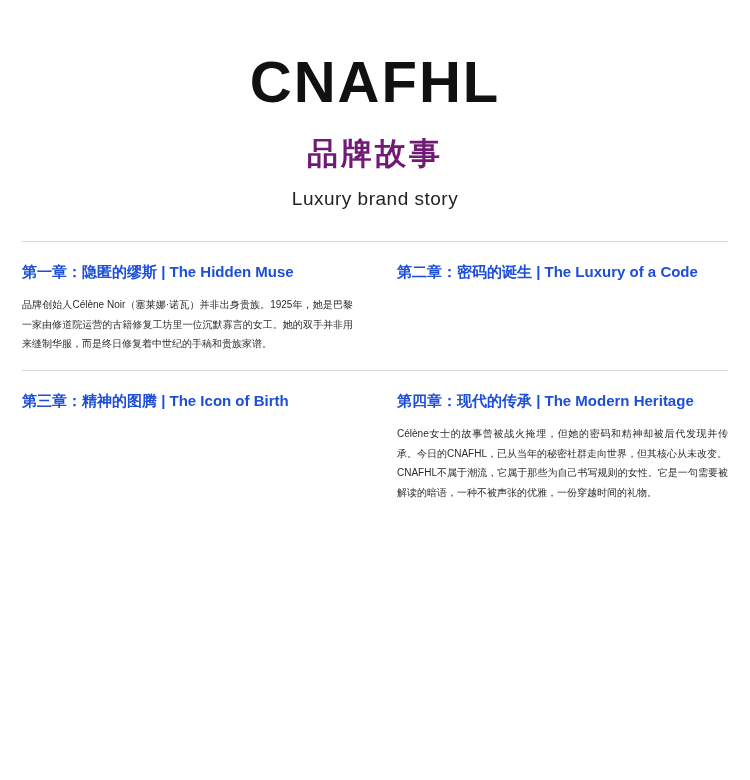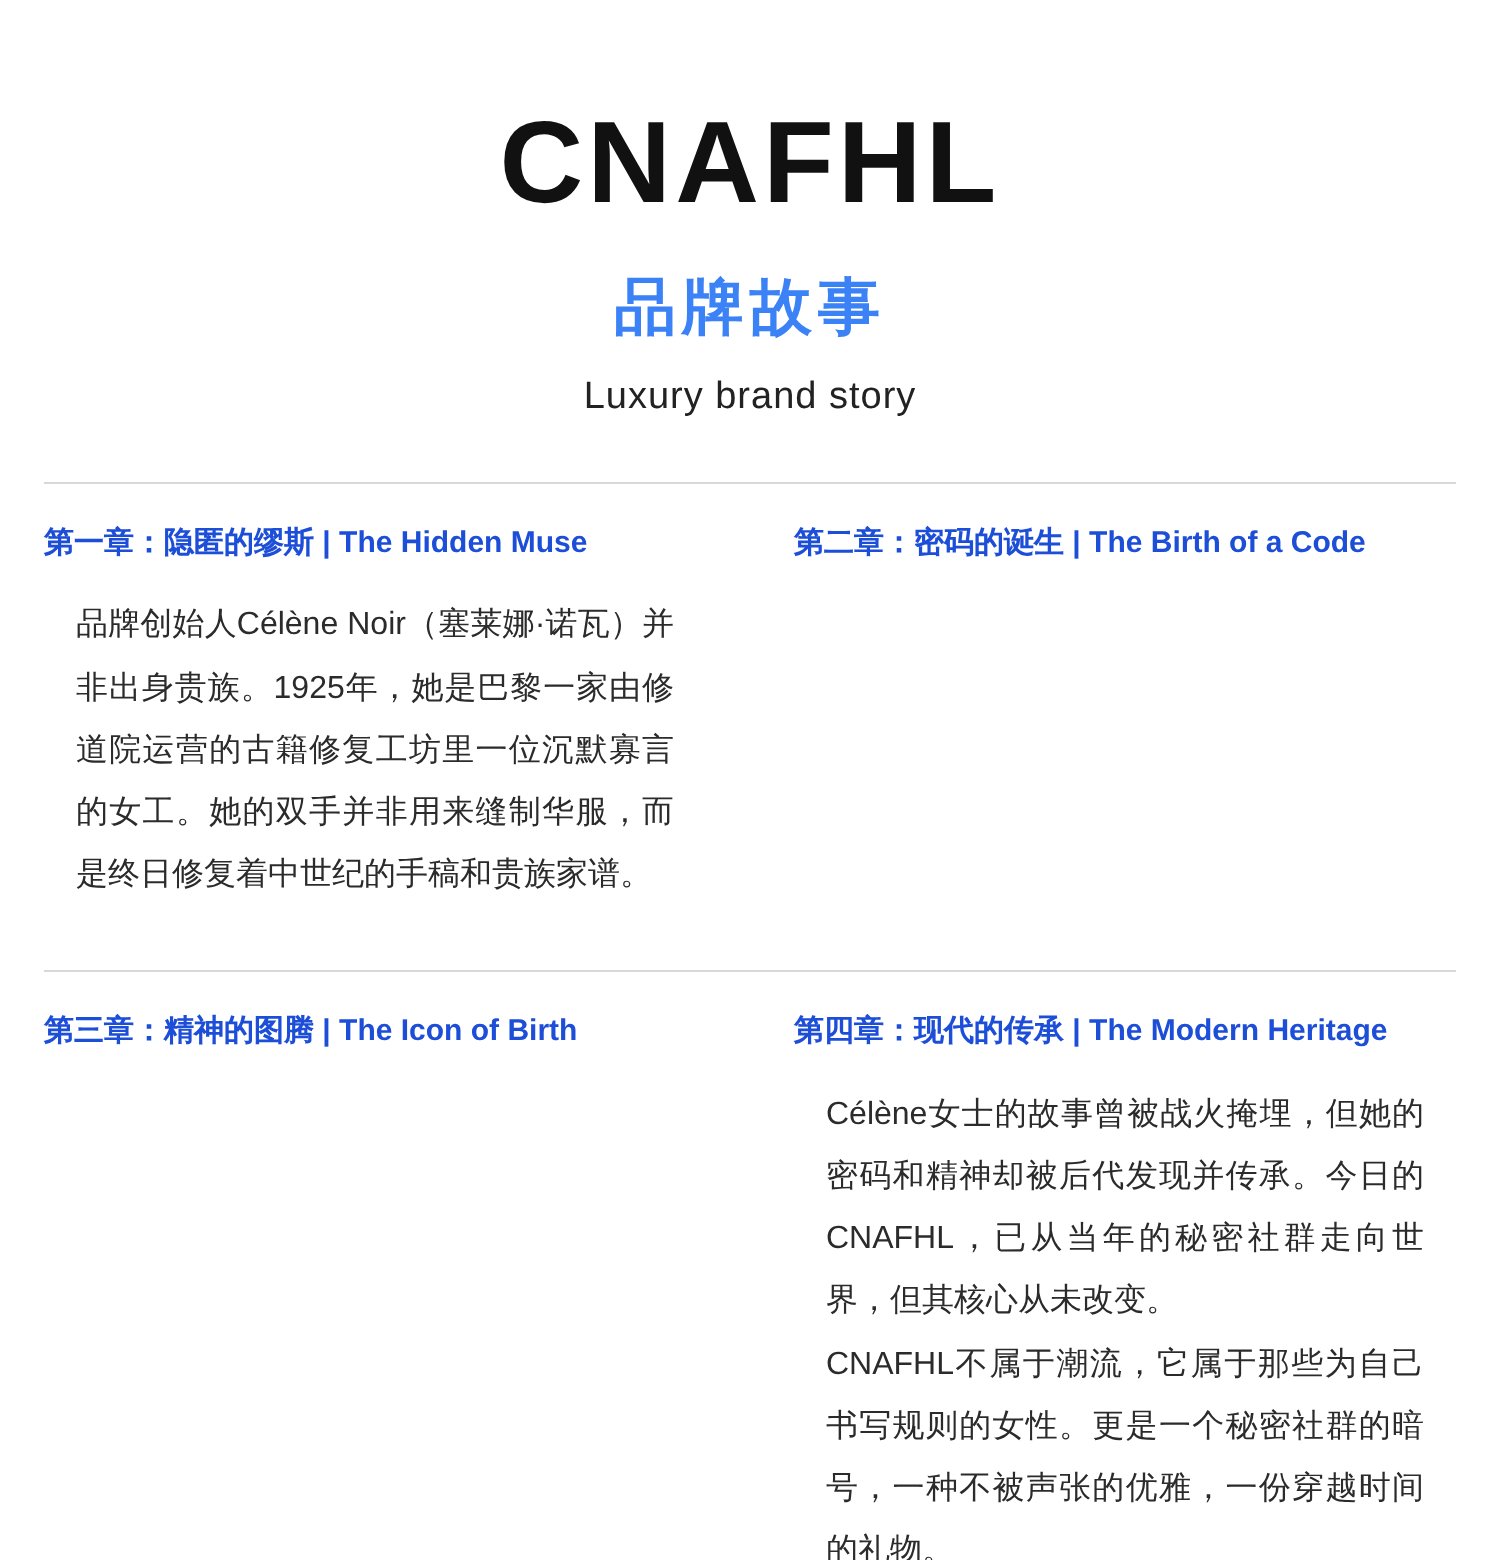--- a/index.html
+++ b/index.html
@@ -32,21 +32,21 @@
     letter-spacing: 2px;
     color: #111111;
     line-height: 1.05;
     margin: 0;
   }
   .brand-subtitle {
     font-family: "Liberation Sans", sans-serif;
     font-weight: bold;
     font-size: 31px;
     letter-spacing: 3px;
-    color: #3b82f6;
+    color: #701a75;
     margin: 22px 0 16px 0;
     line-height: 1.2;
   }
   .brand-tagline {
     font-family: "Liberation Sans", sans-serif;
     font-weight: normal;
     font-size: 19px;
     color: #222222;
     letter-spacing: 0.5px;
     margin: 14px 0 0 0;
@@ -76,24 +76,24 @@
     font-family: "Liberation Sans", sans-serif;
     font-weight: bold;
     font-size: 15px;
     color: #1d4ed8;
     margin: 0 0 14px 0;
     line-height: 1.3;
     white-space: nowrap;
   }
   .chapter-body {
     font-family: "Liberation Sans", sans-serif;
-    font-size: 16px;
+    font-size: 10px;
     line-height: 1.95;
     color: #2b2b2b;
-    margin: 16px;
+    margin: 0;
     white-space: pre-line;
     text-align: justify;
   }
   .row-divider {
     margin: 0 22px;
     height: 1px;
     background: #d8d8d8;
   }
   .spacer-bottom {
     height: 20px;
@@ -113,32 +113,32 @@
   <div class="divider"></div>
 
   <div class="chapters">
 
     <div class="chapter left">
       <div class="chapter-title">第一章：隐匿的缪斯 | The Hidden Muse</div>
       <div class="chapter-body">品牌创始人Célène Noir（塞莱娜·诺瓦）并非出身贵族。1925年，她是巴黎一家由修道院运营的古籍修复工坊里一位沉默寡言的女工。她的双手并非用来缝制华服，而是终日修复着中世纪的手稿和贵族家谱。</div>
     </div>
 
     <div class="chapter right">
-      <div class="chapter-title">第二章：密码的诞生 | The Birth of a Code</div>
+      <div class="chapter-title">第二章：密码的诞生 | The Luxury of a Code</div>
     </div>
   </div>
 
   <div class="row-divider"></div>
 
   <div class="chapters">
     <div class="chapter left">
       <div class="chapter-title">第三章：精神的图腾 | The Icon of Birth</div>
     </div>
 
     <div class="chapter right">
       <div class="chapter-title">第四章：现代的传承 | The Modern Heritage</div>
       <div class="chapter-body">Célène女士的故事曾被战火掩埋，但她的密码和精神却被后代发现并传承。今日的CNAFHL，已从当年的秘密社群走向世界，但其核心从未改变。
-CNAFHL不属于潮流，它属于那些为自己书写规则的女性。更是一个秘密社群的暗号，一种不被声张的优雅，一份穿越时间的礼物。</div>
+CNAFHL不属于潮流，它属于那些为自己书写规则的女性。它是一句需要被解读的暗语，一种不被声张的优雅，一份穿越时间的礼物。</div>
     </div>
   </div>
 
   <div class="spacer-bottom"></div>
 </div>
 
 </body></html>

